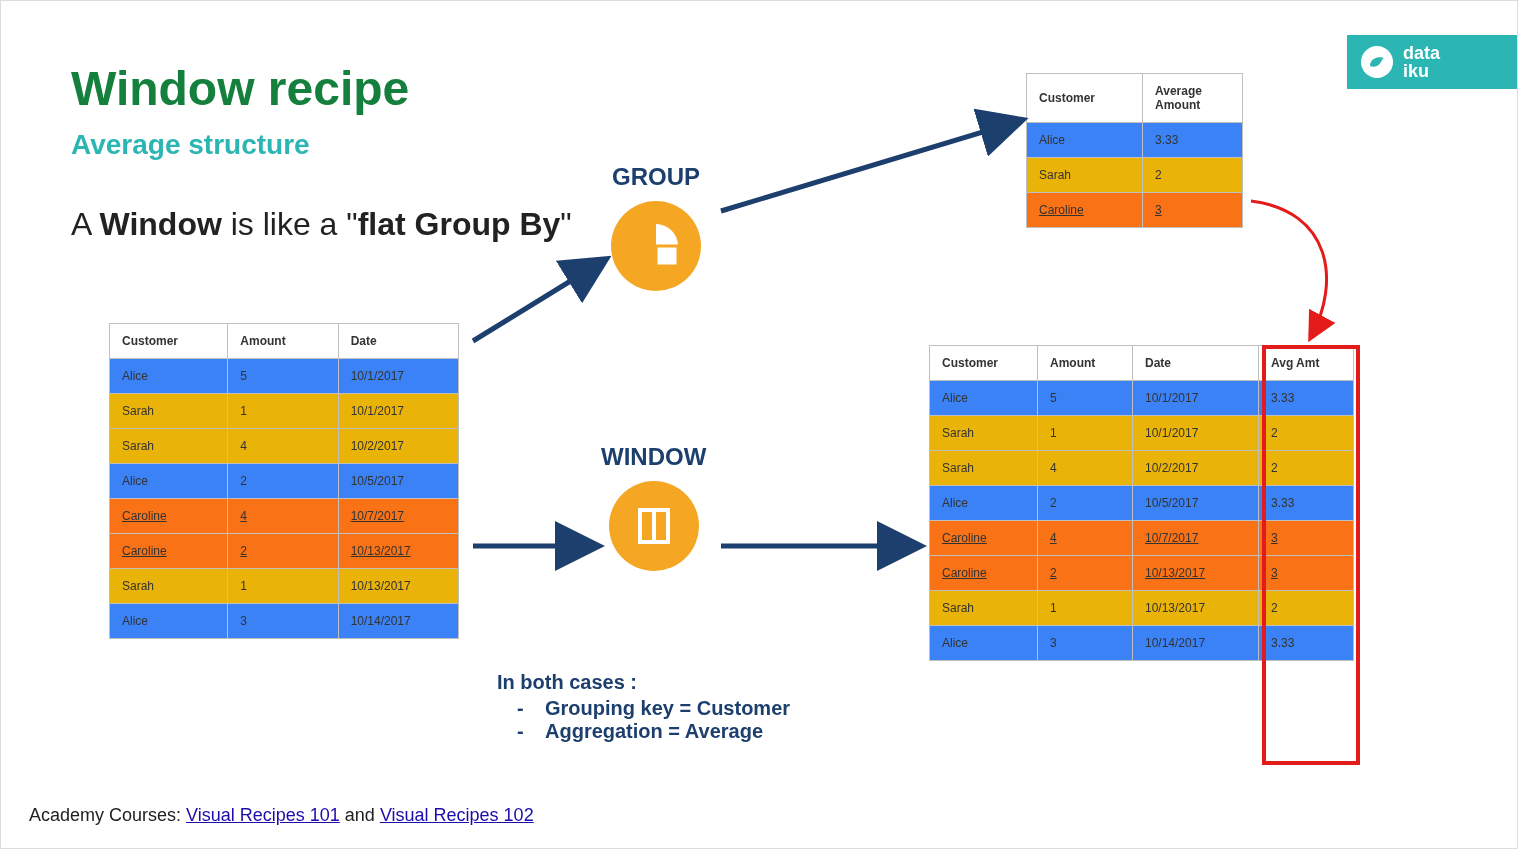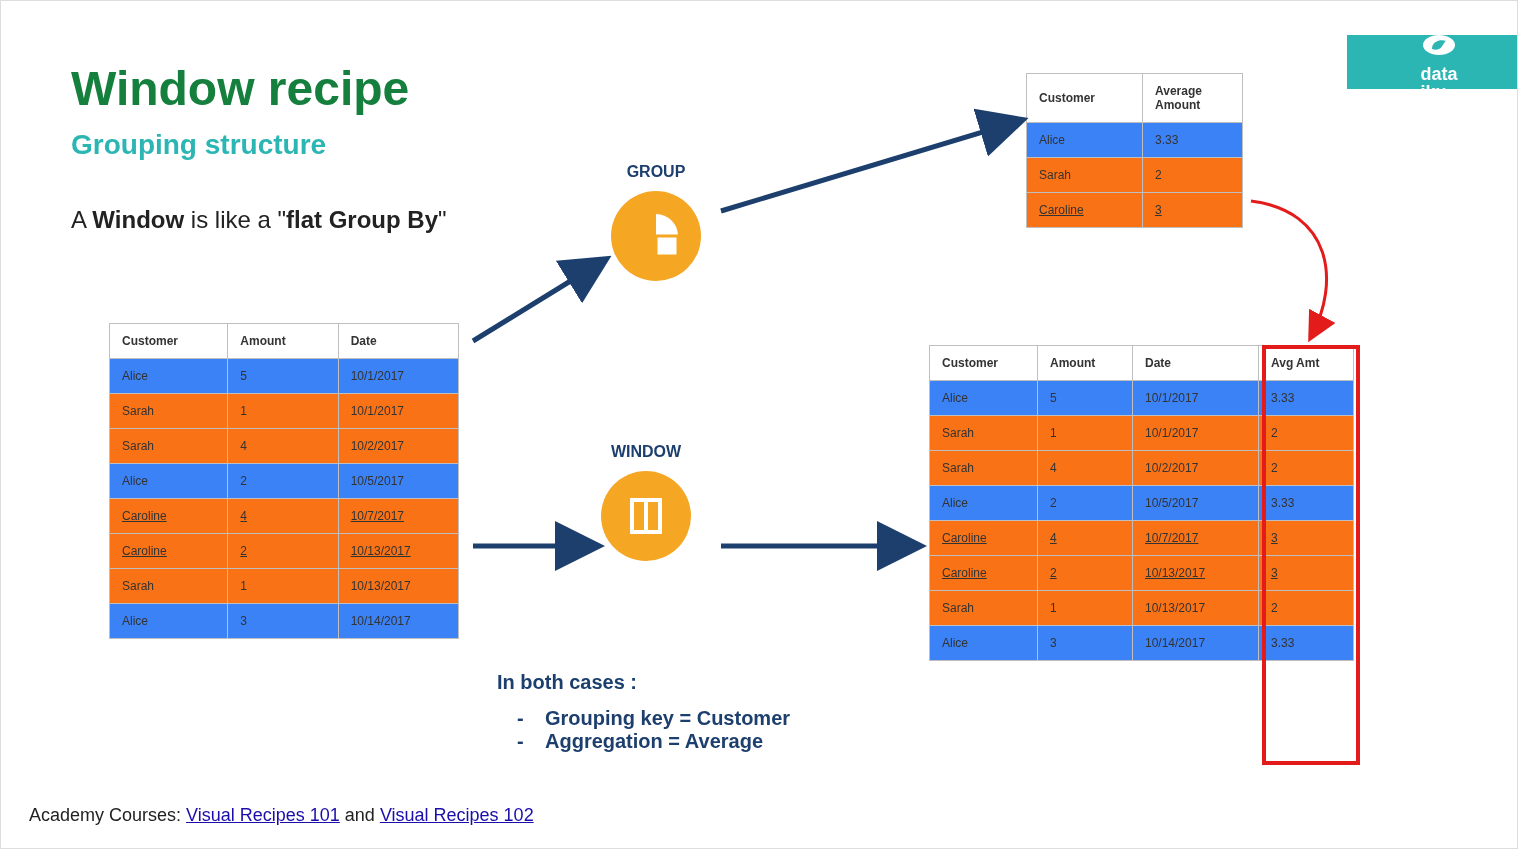--- a/index.html
+++ b/index.html
@@ -18,42 +18,42 @@
   .title {
     position: absolute; left: 70px; top: 60px;
     font-size: 48px; font-weight: bold; color: #15803d;
   }
   .subtitle {
     position: absolute; left: 70px; top: 128px;
     font-size: 28px; font-weight: 600; color: #2bb6b3;
   }
   .sentence {
     position: absolute; left: 70px; top: 205px;
-    font-size: 24px; color: #222; font-weight: 400;
+    font-size: 32px; color: #222; font-weight: 400;
   }
   .sentence b { font-weight: bold; }
 
   
   table.data {
     border-collapse: collapse;
     font-size: 12px;
     color: #333;
   }
   table.data th, table.data td {
     border: 1px solid #bfbfbf;
     padding: 10px 12px;
     text-align: left;
     font-weight: normal;
   }
   table.data th {
     font-weight: bold;
     background: #fff;
   }
   .row-pink td { background: #3b82f6; }
-  .row-blue td { background: #f97316; }
+  .row-blue td { background: #eab308; }
   .row-green td { background: #f97316; text-decoration: underline; }
 
   .tbl-source {
     position: absolute; left: 108px; top: 322px; width: 350px;
   }
   .tbl-source th:nth-child(1), .tbl-source td:nth-child(1) { width: 118px; }
   .tbl-source th:nth-child(2), .tbl-source td:nth-child(2) { width: 110px; }
   .tbl-source th:nth-child(3), .tbl-source td:nth-child(3) { width: 120px; }
 
   .tbl-group {
@@ -72,69 +72,69 @@
 
   .highlight-col {
     position: absolute;
     left: 1261px; top: 344px;
     width: 98px; height: 420px;
     border: 4px solid #e31b1b;
     pointer-events: none;
   }
 
   
-  .op { position: absolute; text-align: center; font-size: 16px; font-weight: bold; color: #1c3f6e; }
+  .op { position: absolute; text-align: center; font-size: 24px; font-weight: bold; color: #1c3f6e; }
   .op-label { margin-bottom: 10px; }
   .op-icon {
     width: 90px; height: 90px; border-radius: 50%;
     background: #f5a623; display: inline-flex;
     align-items: center; justify-content: center;
   }
   .op-group { left: 610px; top: 162px; }
   .op-window { left: 600px; top: 442px; }
 
   
   .logo {
     position: absolute; right: 0; top: 34px;
     width: 170px; height: 54px; background: #2bb6b3;
     color: #fff; display: flex; align-items: center;
-    padding-left: 14px; gap: 10px; flex-direction: column;
+    padding-left: 14px; gap: 10px;
   }
   .logo-bird {
     width: 32px; height: 32px; border-radius: 50%;
     background: #fff; display: inline-flex;
     align-items: center; justify-content: center;
   }
   .logo-text { font-size: 18px; line-height: 18px; font-weight: 600; }
 
   
   .notes {
     position: absolute; left: 496px; top: 670px;
     font-size: 20px; font-weight: bold; color: #1c3f6e;
   }
-  .notes .hd { margin-bottom: 13px; }
+  .notes .hd { margin-bottom: 3px; }
   .notes .li { margin-left: 48px; position: relative; }
   .notes .li::before { content: "- "; position: absolute; left: -28px; }
 
   .footer {
     position: absolute; left: 28px; bottom: 22px;
     font-size: 18px; color: #222;
   }
   .footer a { color: #1a0dab; text-decoration: underline; }
 
   
   svg.arrows { position: absolute; inset: 0; width: 1518px; height: 849px; pointer-events: none; }
 </style>
 </head>
 <body>
 
 <div class="slide">
 
   <div class="title">Window recipe</div>
-  <div class="subtitle">Grouping structure</div>
+  <div class="subtitle">Average structure</div>
 
   <div class="sentence">
     <span>A </span><b>Window</b><span> is like a "</span><b>flat Group By</b><span>"</span>
   </div>
 
   <table class="data tbl-source">
     <thead>
         <tr>
       <th>Customer</th>
       <th>Amount</th>

